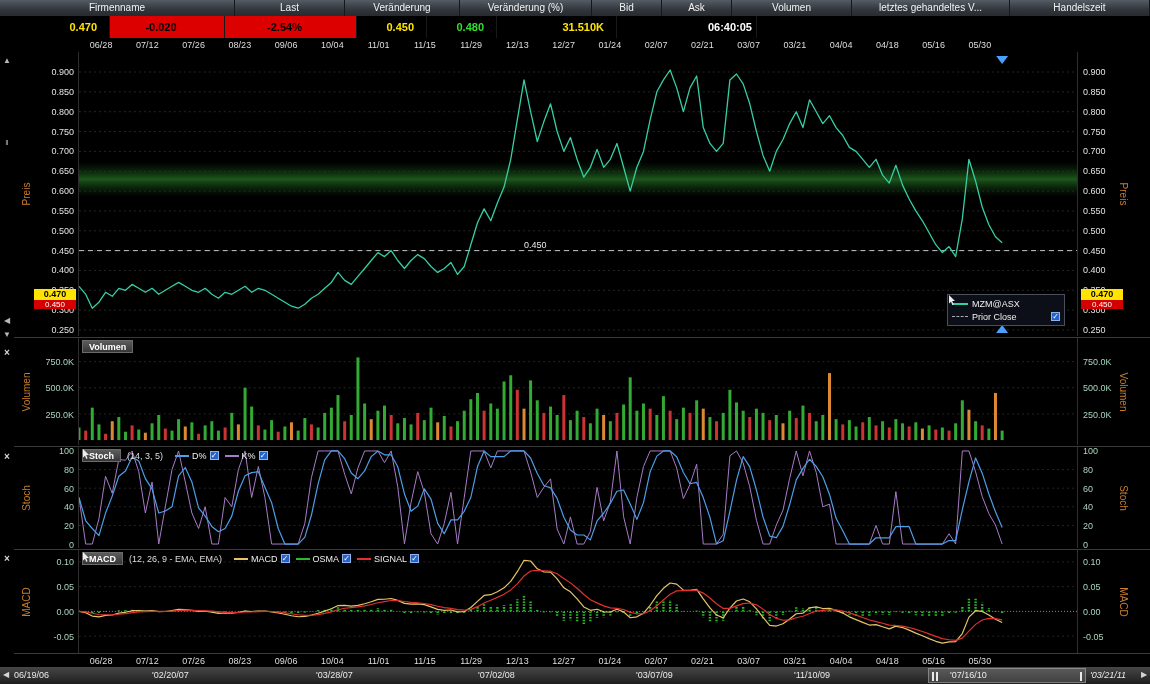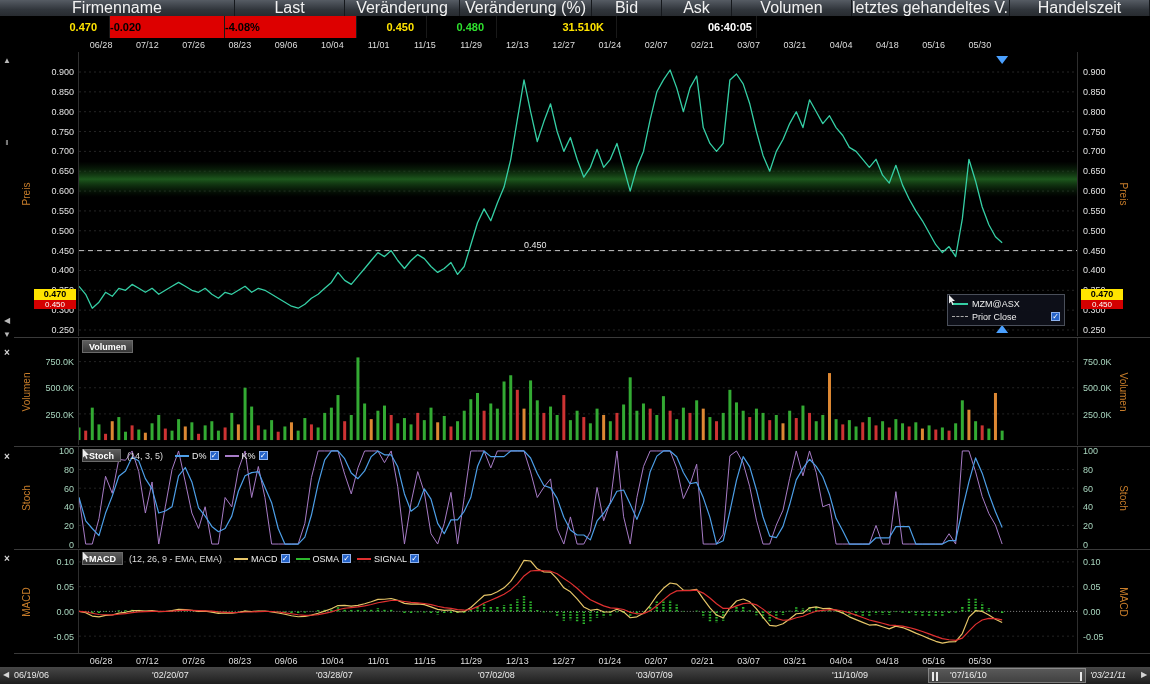--- a/index.html
+++ b/index.html
@@ -1,32 +1,32 @@
 <!DOCTYPE html>
 <html><head>
 <meta charset="utf-8">
 <style>
   *{margin:0;padding:0;box-sizing:border-box}
   html,body{background:#000}
   .app{position:relative;width:1150px;height:684px;background:#000;overflow:hidden;
        font-family:"Liberation Sans",sans-serif;color:#ddd}
   
   .hdr{position:absolute;top:0;left:0;width:1150px;height:16px;display:flex;
-       background:linear-gradient(#565c64,#31363c 60%,#272b30);font-size:16px;color:#f2f2f2}
+       background:linear-gradient(#565c64,#31363c 60%,#272b30);font-size:10px;color:#f2f2f2}
   .hcell{height:16px;line-height:16px;text-align:center;border-right:1px solid #15181c;
          white-space:nowrap;overflow:hidden;flex:0 0 auto}
   
   .qrow{position:absolute;top:16px;left:0;width:1150px;height:22px;display:flex;
         background:#000;font-size:11px;font-weight:bold}
   .qcell{height:22px;line-height:22px;text-align:right;padding-right:12px;
          border-right:1px solid #191919;white-space:nowrap;overflow:hidden;flex:0 0 auto}
   .w0{width:235px}.w1{width:110px}.w2{width:115px}.w3{width:132px}.w4{width:70px}
   .w5{width:70px}.w6{width:120px}.w7{width:158px}.w8{width:140px}
   .qname{background:#cdc6aa;color:#000;text-align:left;padding-left:5px;font-weight:bold}
-  .vyellow{color:#ffe400}.vred{background:#dd0000;color:#000;text-align:left}
+  .vyellow{color:#ffe400}.vred{background:#dd0000;color:#000;text-align:center}
   .vgreen{color:#2ee02e}.vorange{color:#ffa020}.vwhite{color:#fff;padding-right:4px}
   
   .daxis{position:absolute;left:0;width:1150px;height:14px;font-size:9px;color:#dedede;background:#000}
   #top-axis{top:38px}#bottom-axis{top:653px;border-top:1px solid #3a3a3a}
   .daxis span{position:absolute;top:2px;width:34px;text-align:center}
   
   .panel{position:absolute;left:0;width:1150px;background:#000}
   #price-panel{top:52px;height:284px}
   #volume-panel{top:337px;height:108px;border-top:1px solid #3a3a3a}
   #stoch-panel{top:446px;height:102px;border-top:1px solid #3a3a3a}
@@ -92,21 +92,21 @@
       <div class="hcell" style="width: 70px;">Bid</div>
       <div class="hcell" style="width: 70px;">Ask</div>
       <div class="hcell" style="width: 120px;">Volumen</div>
       <div class="hcell" style="width: 158px;">letztes gehandeltes V...</div>
       <div class="hcell" style="width: 140px;">Handelszeit</div>
     </div>
 
   <div class="qrow">
     <div class="qcell w1 vyellow">0.470</div>
     <div class="qcell w2 vred">-0.020</div>
-    <div class="qcell w3 vred">-4.08%</div>
+    <div class="qcell w3 vred">-2.54%</div>
     <div class="qcell w4 vyellow">0.450</div>
     <div class="qcell w5 vgreen">0.480</div>
     <div class="qcell w6 vyellow">31.510K</div>
     <div class="qcell w8 vwhite">06:40:05</div>
   </div>
 
   <div class="daxis" id="top-axis">
       <span style="left: 84.125px;">06/28</span>
       <span style="left: 130.375px;">07/12</span>
       <span style="left: 176.625px;">07/26</span>
@@ -652,21 +652,21 @@
     <div class="sthumb">
       <div class="sgrip" style="left:3px"></div>
       <div class="sgrip" style="left:7px"></div>
       <div class="sgrip" style="right:3px"></div>
     </div>
   <span class="slbl" style="left: 14px;">06/19/06</span>
       <span class="slbl" style="left: 152px;">'02/20/07</span>
       <span class="slbl" style="left: 316px;">'03/28/07</span>
       <span class="slbl" style="left: 478px;">'07/02/08</span>
       <span class="slbl" style="left: 636px;">'03/07/09</span>
-      <span class="slbl" style="left: 832px;">'11/10/09</span>
+      <span class="slbl" style="left: 794px;">'11/10/09</span>
       <span class="slbl" style="left: 950px;">'07/16/10</span>
       <span class="slbl" style="left: 1090px; font-style: italic;">'03/21/11</span>
     </div>
 
   <div class="lstrip">
     <span class="ic" style="top:18px">▲</span>
     <span class="ic" style="top:100px">‖</span>
     <span class="ic" style="top:278px">◀</span>
     <span class="ic" style="top:292px">▼</span>
     <span class="ic icx" style="top:309px">×</span>

